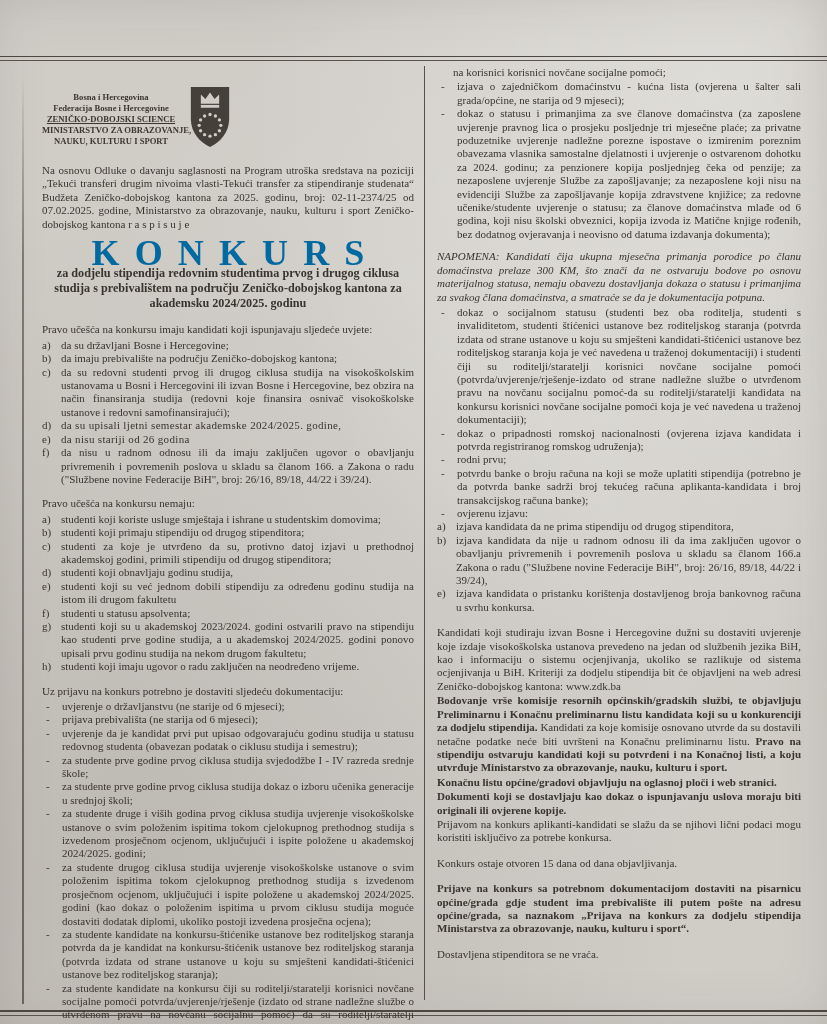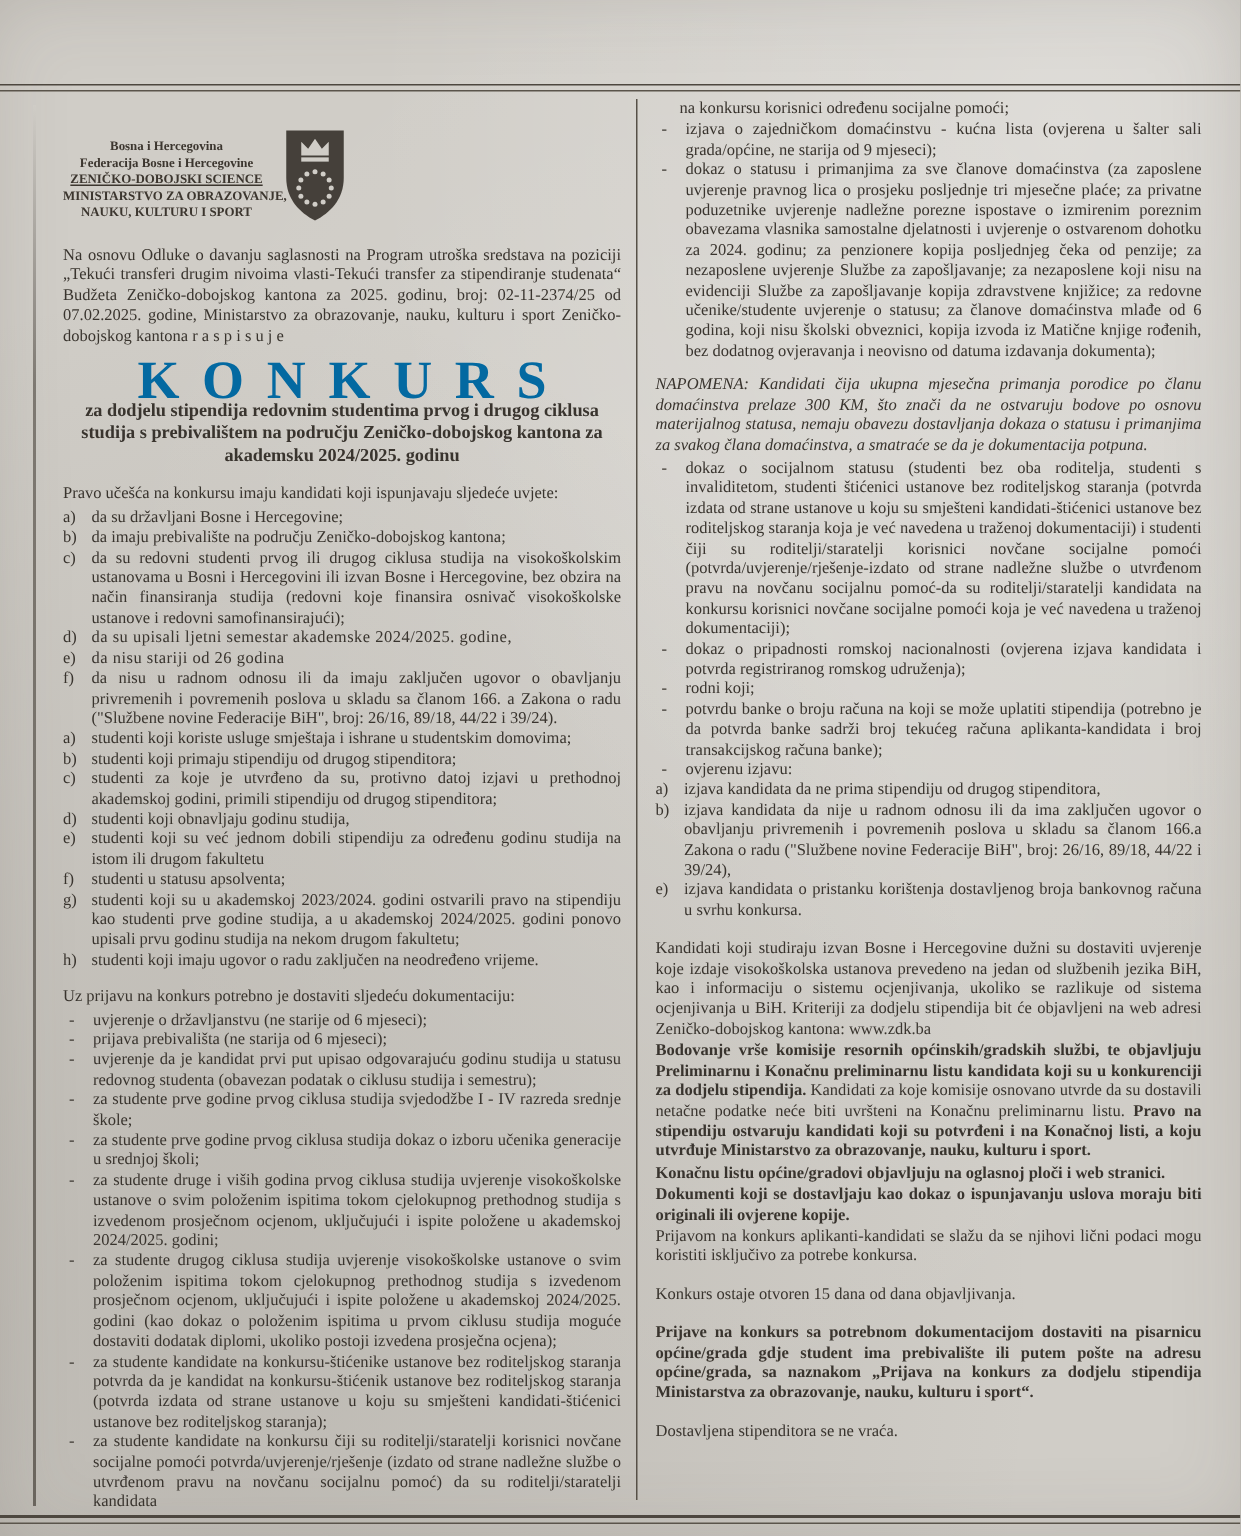--- a/index.html
+++ b/index.html
@@ -144,20 +144,21 @@
             <span class="li-label">e)</span>
             <span class="li-text bold">da nisu stariji od 26 godina</span>
           </div>
 
           <div class="li">
             <span class="li-label">f)</span>
             <span class="li-text">da nisu u radnom odnosu ili da imaju zaključen ugovor o obavljanju privremenih i povremenih poslova u skladu sa članom 166. a  Zakona o radu ("Službene novine Federacije BiH", broj: 26/16, 89/18, 44/22 i 39/24).</span>
           </div>
         </div>
 
+      <p class="lead">Pravo učešća na konkursu nemaju:</p>
       <div>
 
           <div class="li">
             <span class="li-label">a)</span>
             <span class="li-text">studenti koji koriste usluge smještaja i ishrane u studentskim domovima;</span>
           </div>
 
           <div class="li">
             <span class="li-label">b)</span>
             <span class="li-text">studenti koji primaju stipendiju od drugog stipenditora;</span>
@@ -239,21 +240,21 @@
 
           <div class="li">
             <span class="li-label">-</span>
             <span class="li-text">za studente kandidate na konkursu čiji su roditelji/staratelji korisnici novčane socijalne pomoći potvrda/uvjerenje/rješenje (izdato od strane nadležne službe o utvrđenom pravu na novčanu socijalnu pomoć) da su roditelji/staratelji kandidata</span>
           </div>
         </div>
     </div>
 
     <div class="col-right body-text">
 
-      <p class="cont-line">na konkursu korisnici određenu socijalne pomoći;</p>
+      <p class="cont-line">na korisnici korisnici novčane socijalne pomoći;</p>
 
       <div class="dash">
 
           <div class="li">
             <span class="li-label">-</span>
             <span class="li-text">izjava o zajedničkom domaćinstvu - kućna lista (ovjerena u šalter sali grada/općine, ne starija od 9 mjeseci);</span>
           </div>
 
           <div class="li">
             <span class="li-label">-</span>
@@ -270,21 +271,21 @@
             <span class="li-text">dokaz o socijalnom statusu (studenti bez oba roditelja, studenti s invaliditetom, studenti štićenici ustanove bez roditeljskog staranja (potvrda izdata od strane ustanove u koju su smješteni kandidati-štićenici ustanove bez roditeljskog staranja koja je već navedena u traženoj dokumentaciji) i studenti čiji su roditelji/staratelji korisnici novčane socijalne pomoći (potvrda/uvjerenje/rješenje-izdato od strane nadležne službe o utvrđenom pravu na novčanu socijalnu pomoć-da su roditelji/staratelji kandidata na konkursu korisnici novčane socijalne pomoći koja je već navedena u traženoj dokumentaciji);</span>
           </div>
 
           <div class="li">
             <span class="li-label">-</span>
             <span class="li-text">dokaz o pripadnosti romskoj nacionalnosti (ovjerena izjava kandidata i potvrda registriranog romskog udruženja);</span>
           </div>
 
           <div class="li">
             <span class="li-label">-</span>
-            <span class="li-text">rodni koji;</span>
+            <span class="li-text">rodni prvu;</span>
           </div>
 
           <div class="li">
             <span class="li-label">-</span>
             <span class="li-text">potvrdu banke o broju računa na koji se može uplatiti stipendija (potrebno je da potvrda banke sadrži broj tekućeg računa aplikanta-kandidata i broj transakcijskog računa banke);</span>
           </div>
 
           <div class="li">
             <span class="li-label">-</span>
             <span class="li-text">ovjerenu izjavu:</span>

